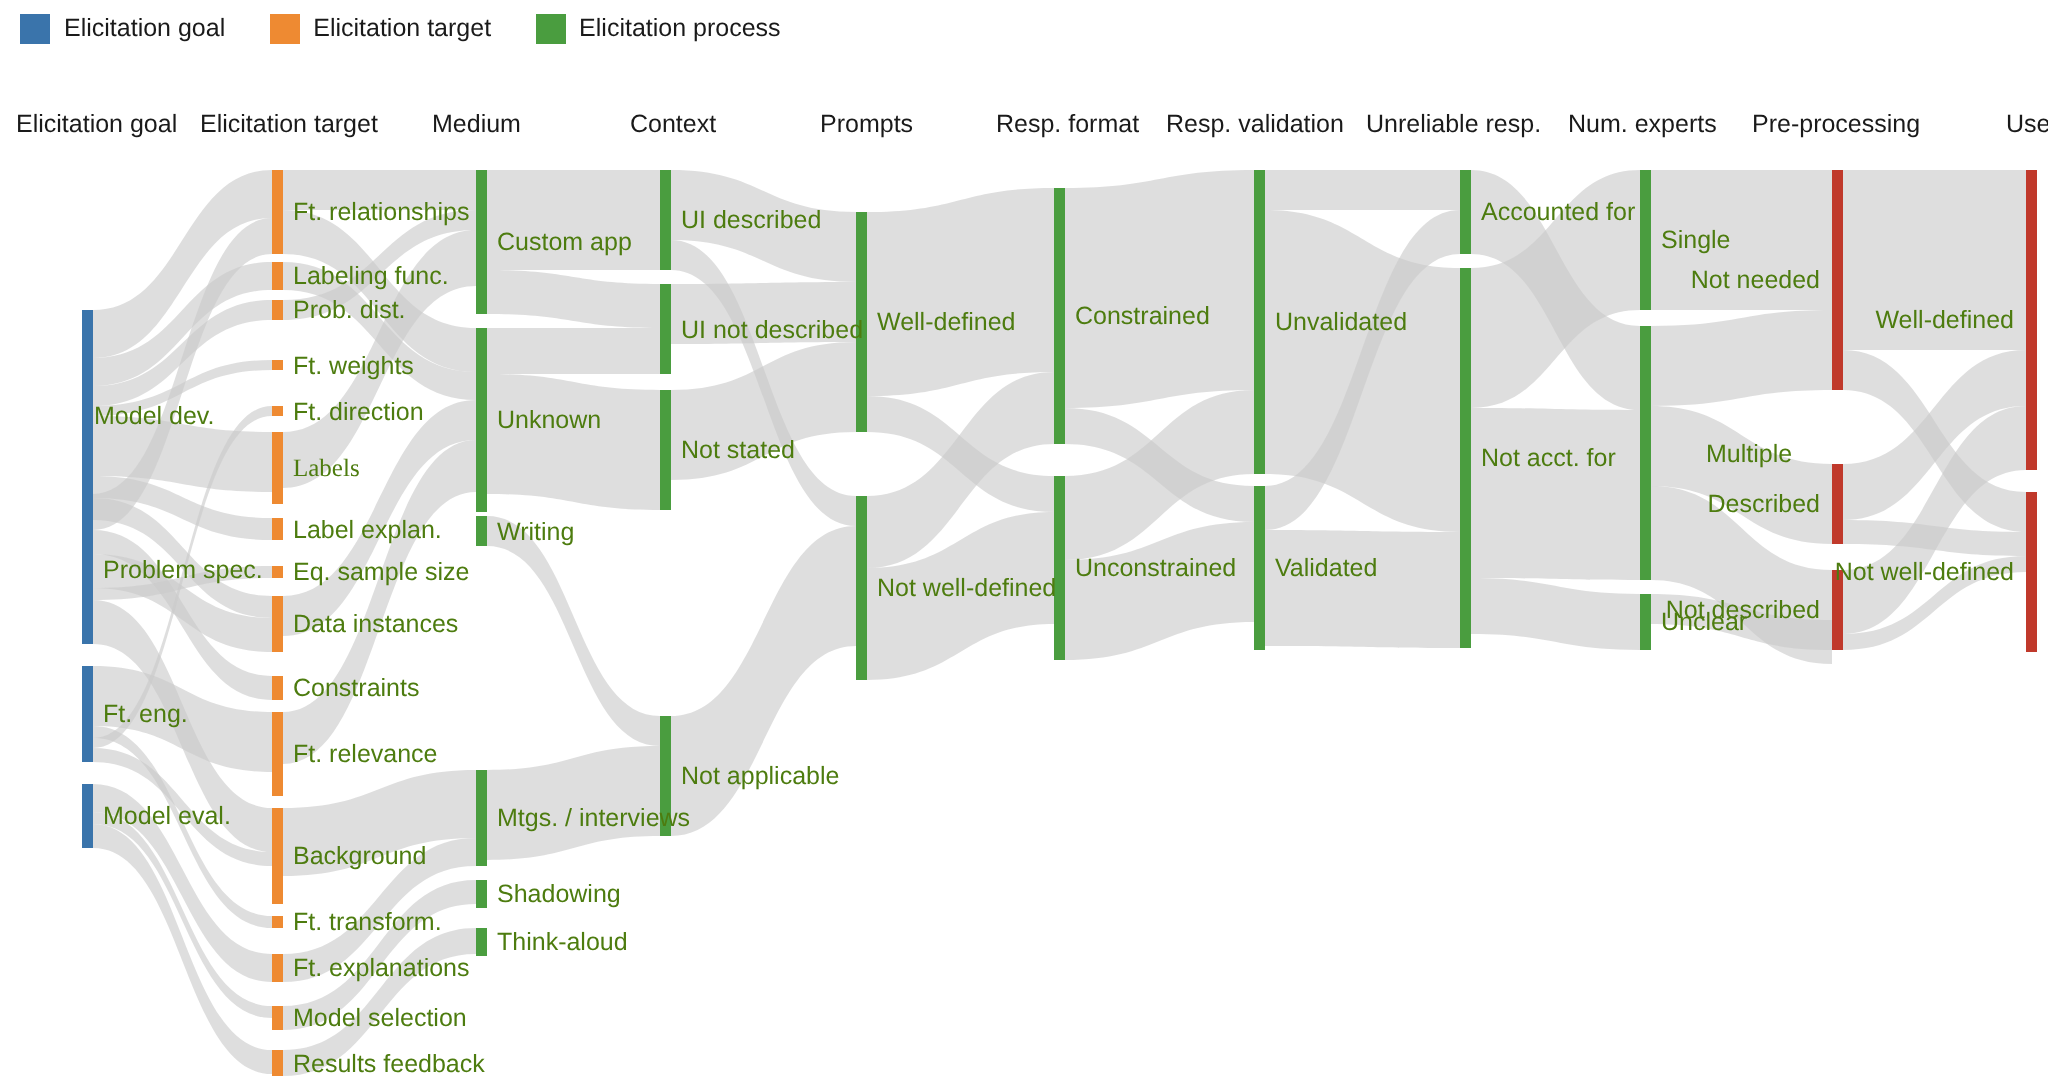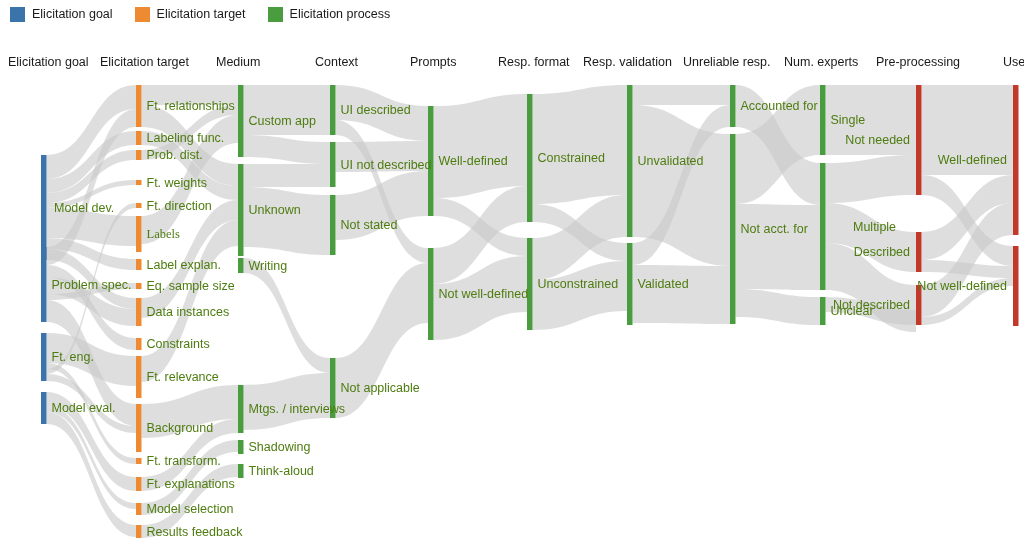--- a/index.html
+++ b/index.html
@@ -220,21 +220,21 @@
         <rect x="820" y="297" width="5.5" height="28" fill="#4a9d3f"></rect>
         <rect x="916" y="85" width="5.5" height="110" fill="#c0392b"></rect>
         <rect x="916" y="232" width="5.5" height="40" fill="#c0392b"></rect>
         <rect x="916" y="285" width="5.5" height="40" fill="#c0392b"></rect>
         <rect x="1013" y="85" width="5.5" height="150" fill="#c0392b"></rect>
         <rect x="1013" y="246" width="5.5" height="80" fill="#c0392b"></rect>
       </g>
   </svg>
 
   <div id="node-labels">
-      <div class="node-label" style="top: 201.5px; left: 34px; padding-left: 20px;">Model dev.</div>
+      <div class="node-label" style="top: 201.5px; left: 47px;">Model dev.</div>
       <div class="node-label" style="top: 278.5px; left: 51.5px;">Problem spec.</div>
       <div class="node-label" style="top: 351px; left: 51.5px;">Ft. eng.</div>
       <div class="node-label" style="top: 402px; left: 51.5px;">Model eval.</div>
       <div class="node-label" style="top: 100px; left: 146.5px;">Ft. relationships</div>
       <div class="node-label" style="top: 132px; left: 146.5px;">Labeling func.</div>
       <div class="node-label" style="top: 149px; left: 146.5px;">Prob. dist.</div>
       <div class="node-label" style="top: 176.5px; left: 146.5px;">Ft. weights</div>
       <div class="node-label" style="top: 199.5px; left: 146.5px;">Ft. direction</div>
       <div class="node-label" style="top: 228px; left: 146.5px; font-family: Liberation Serif, serif;">Labels</div>
       <div class="node-label" style="top: 258.5px; left: 146.5px;">Label explan.</div>

